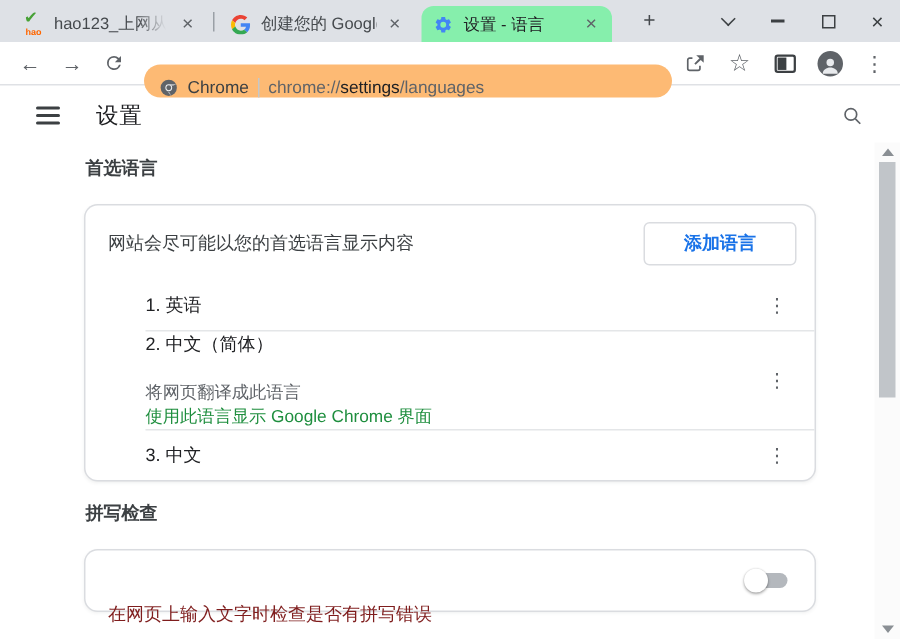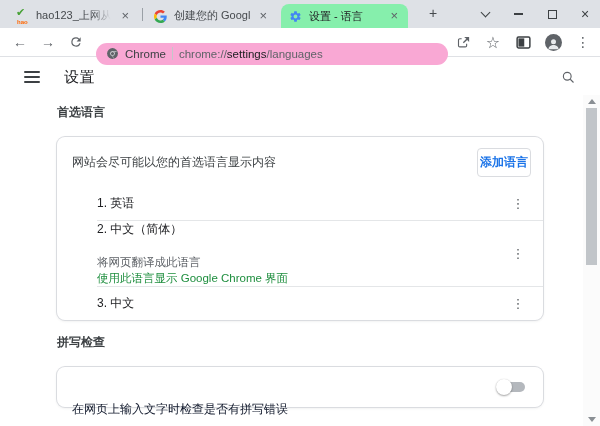--- a/index.html
+++ b/index.html
@@ -43,22 +43,22 @@
   .hao-check { position:absolute; top:-2px; left:0; color:#47a136; font-size:11px; font-weight:bold; line-height:11px;}
   .hao-txt { position:absolute; bottom:-2px; left:1px; color:#f60; font-size:6px; font-weight:bold; }
   
   .toolbar {
     height:29px; background:#fff; border-bottom:1px solid #dfe1e5;
     display:flex; align-items:center; padding:0 6px;
   }
   .nav-btn { width:24px; height:24px; border-radius:50%; display:flex; align-items:center; justify-content:center;
     color:#5f6368; font-size:14px; cursor:pointer; flex:none; margin:0 2px;}
   .omnibox {
-    width:352px; height:22px; background:#f9a8d4; border-radius:11px; margin-left:6px;
-    display:flex; align-items:center; padding:0 10px; gap:6px; cursor:text; flex:none;margin-top:23px;
+    width:352px; height:22px; background:#fdba74; border-radius:11px; margin-left:6px;
+    display:flex; align-items:flex-end; padding:0 10px; gap:6px; cursor:text; flex:none;margin-top:23px;
   }
   .omnibox .site { font-size:11.5px; color:#3c4043; }
   .omni-sep { width:1px; height:13px; background:#c4c7ca; }
   .url { font-size:11.5px; color:#5f6368; display:flex; }
   .url .host { color:#202124; }
   .toolbar-spacer { flex:1; }
   .tb-icon { width:24px; height:24px; display:flex; align-items:center; justify-content:center;
     color:#5f6368; cursor:pointer; flex:none; margin:0 3px; font-size:14px;}
   .avatar-circle { width:17px; height:17px; border-radius:50%; background:#5f6368; display:flex; align-items:flex-end; justify-content:center; overflow:hidden;}
   
@@ -73,34 +73,34 @@
   .section-heading { font-size:12px; font-weight:bold; color:#3c4043; }
   .sec-langs { margin-top:36px; }
   .card {
     margin-top:16px; background:#fff; border-radius:8px;
     box-shadow:0 0 0 1px #dadce0, 0 1px 3px rgba(60,64,67,.12);
   }
   .card-desc-row { height:50px; display:flex; align-items:center; padding:0 12px 0 15px; }
   .card-desc { flex:1; font-size:12px; color:#3c4043; }
   .add-lang-btn {
     border:1px solid #dadce0; background:#fff; color:#1a73e8; font-size:12px; font-weight:bold;
-    padding:5px 2px; border-radius:4px; cursor:pointer; font-family:inherit;
+    padding:5px 26px; border-radius:4px; cursor:pointer; font-family:inherit;
   }
   .lang-row { display:flex; align-items:center; padding:0 16px 0 40px; }
   .lang-row.simple { height:33px; }
   .lang-row.multi { height:65px; align-items:center; }
   .lang-main { flex:1; }
   .lang-label { font-size:12px; color:#202124; line-height:17px;}
   .lang-note { font-size:11.5px; color:#5f6368; line-height:16px;margin-top:16px;}
   .lang-link { font-size:11.5px; color:#1e8e3e; line-height:17px; cursor:pointer;}
   .row-divider { border-top:1px solid #e4e6e8; margin-left:40px; }
   .row-menu { width:18px; text-align:center; color:#5f6368; font-size:13px; cursor:pointer; letter-spacing:0;}
   .sec-spell { margin-top:14px; }
   .spell-card-row { height:40px; display:flex; align-items:center; padding:0 18px 0 15px; }
-  .spell-label { flex:1; font-size:12px; color:#0f172a;margin-top:44px; }
+  .spell-label { flex:1; font-size:12px; color:#7f1d1d;margin-top:44px; }
   
   .toggle { position:relative; width:26px; height:10px; background:#b4b8bd; border-radius:5px; cursor:pointer; }
   .toggle .knob {
     position:absolute; left:-3px; top:-3px; width:16px; height:16px; background:#fff; border-radius:50%;
     box-shadow:0 1px 2px rgba(0,0,0,.35), 0 0 1px rgba(0,0,0,.15);
   }
   
   .scrollbar { position:absolute; top:95px; right:0; bottom:0; width:17px; background:#fbfbfb; }
   .scroll-arrow { position:absolute; left:0; width:17px; height:12px; display:flex; align-items:center; justify-content:center; cursor:pointer;}
   .arr-up { top:0; } .arr-down { bottom:1px; }

